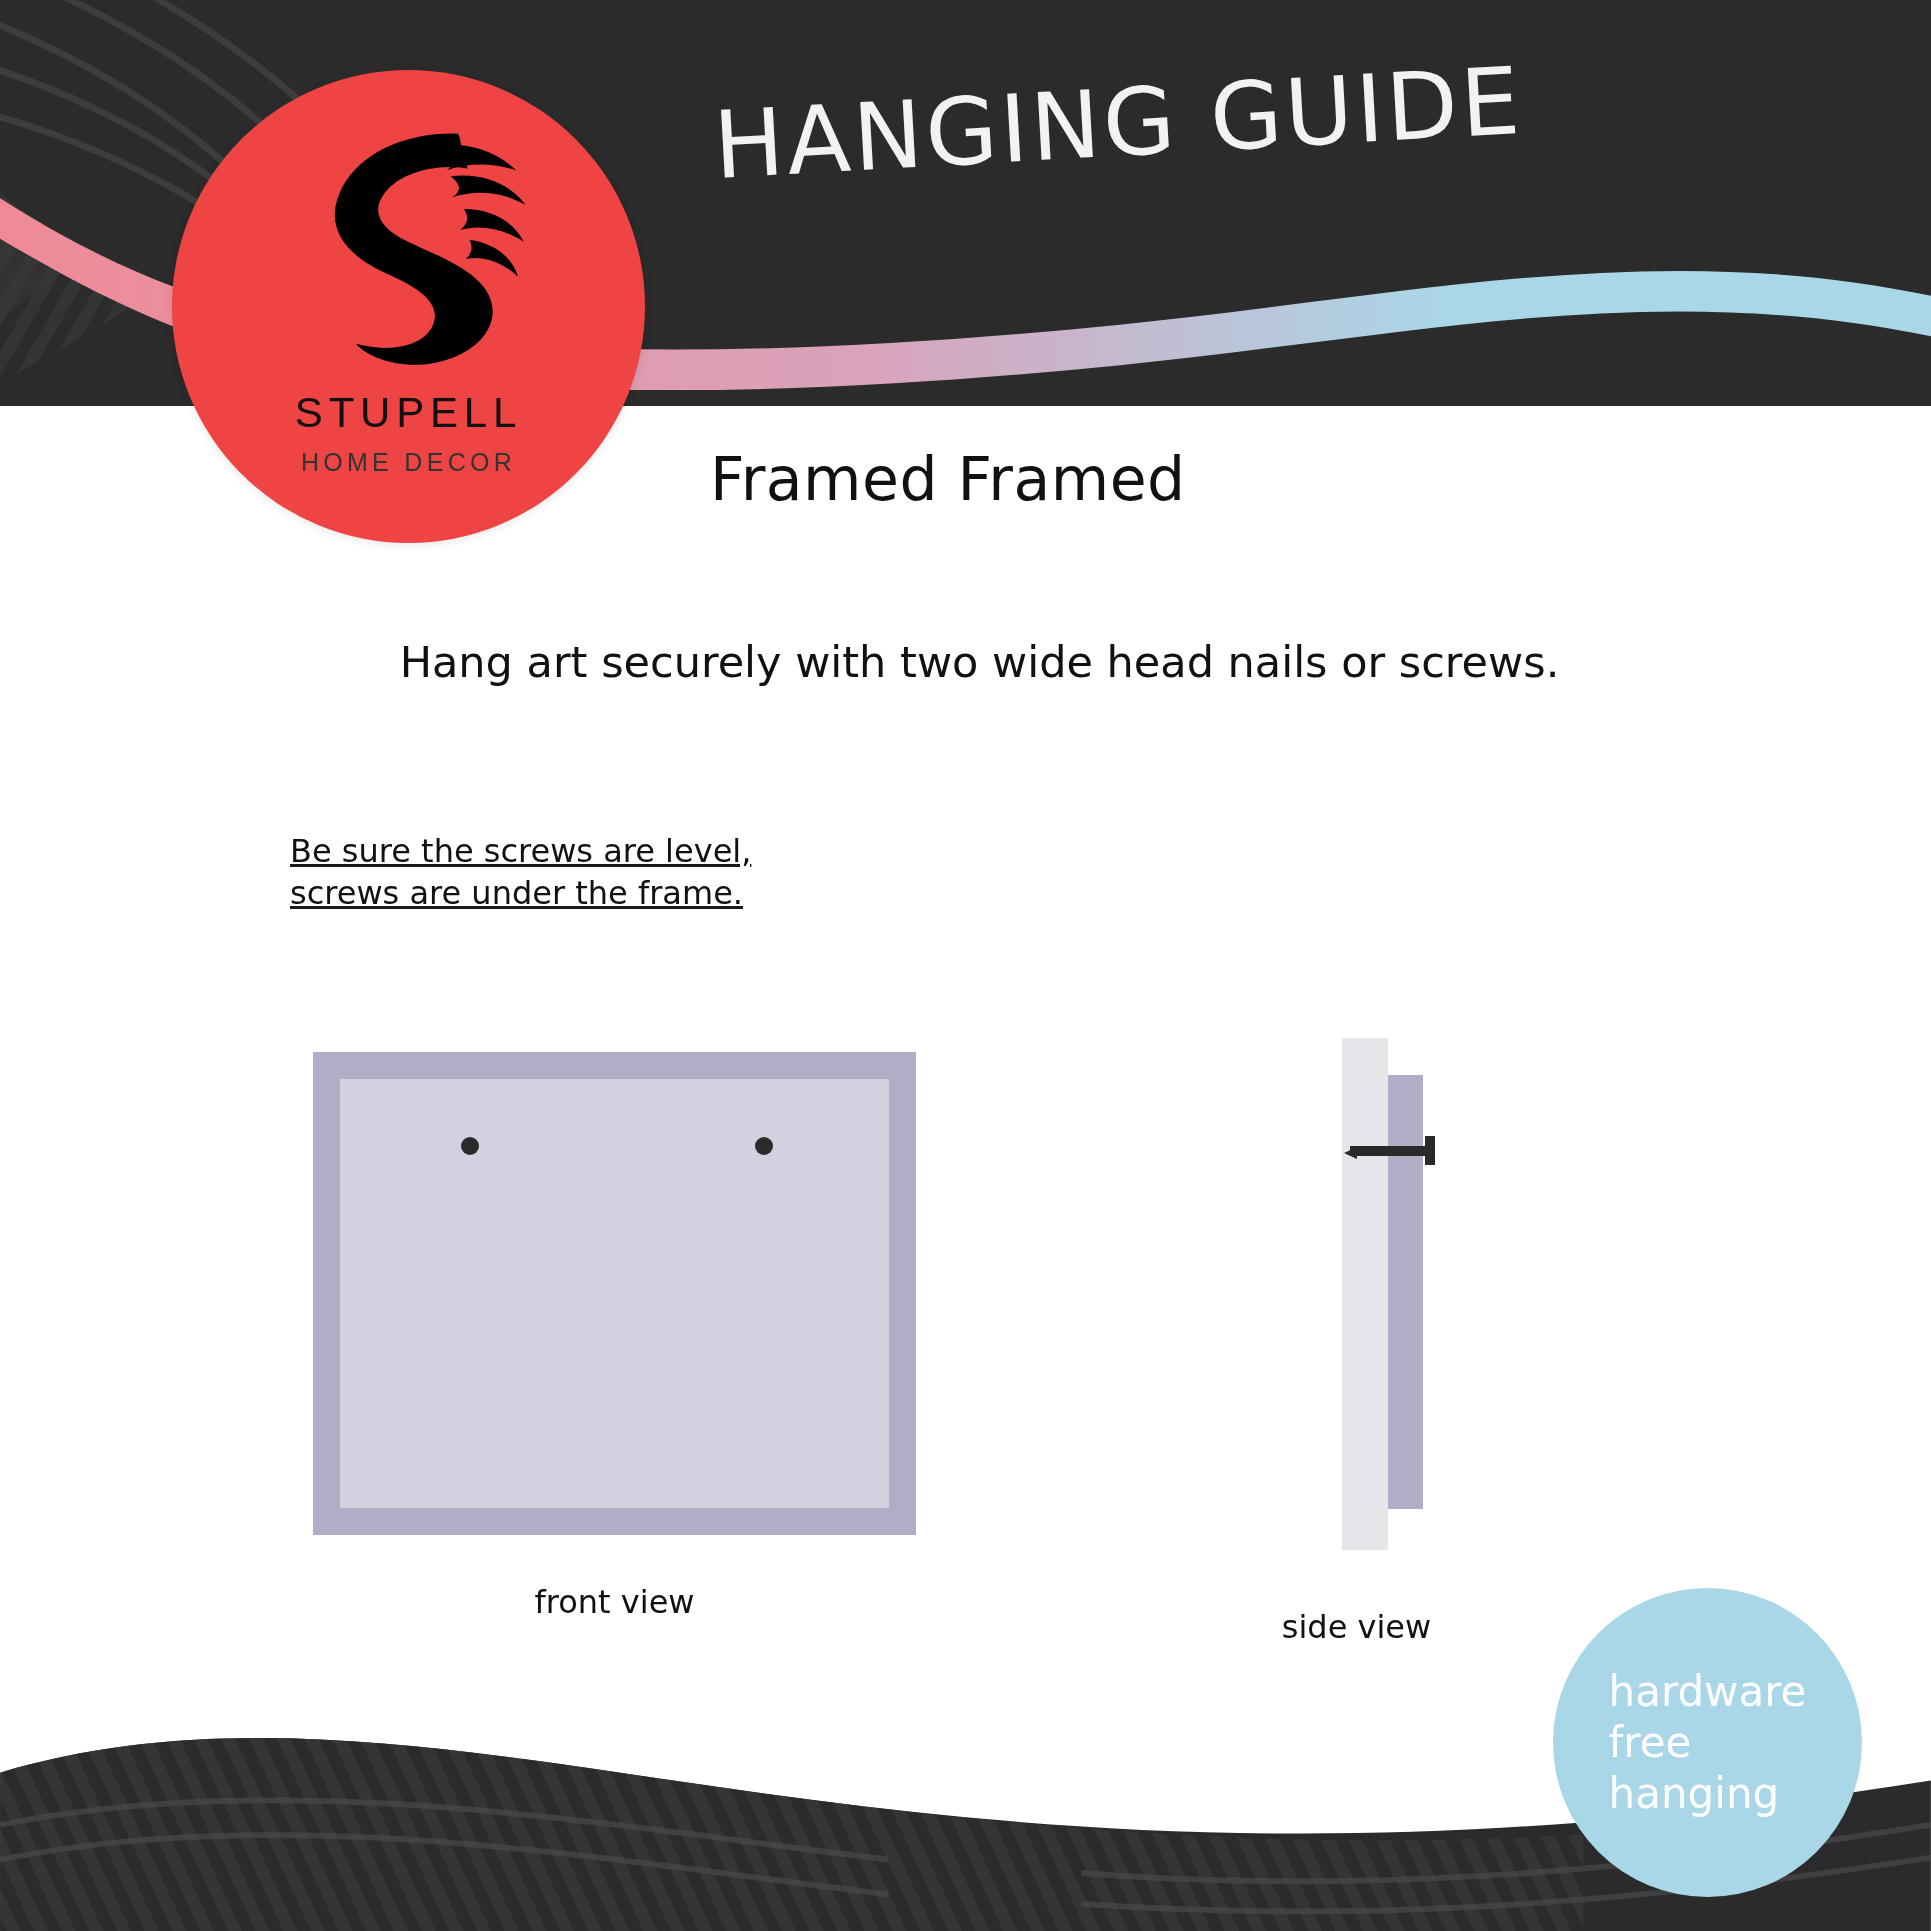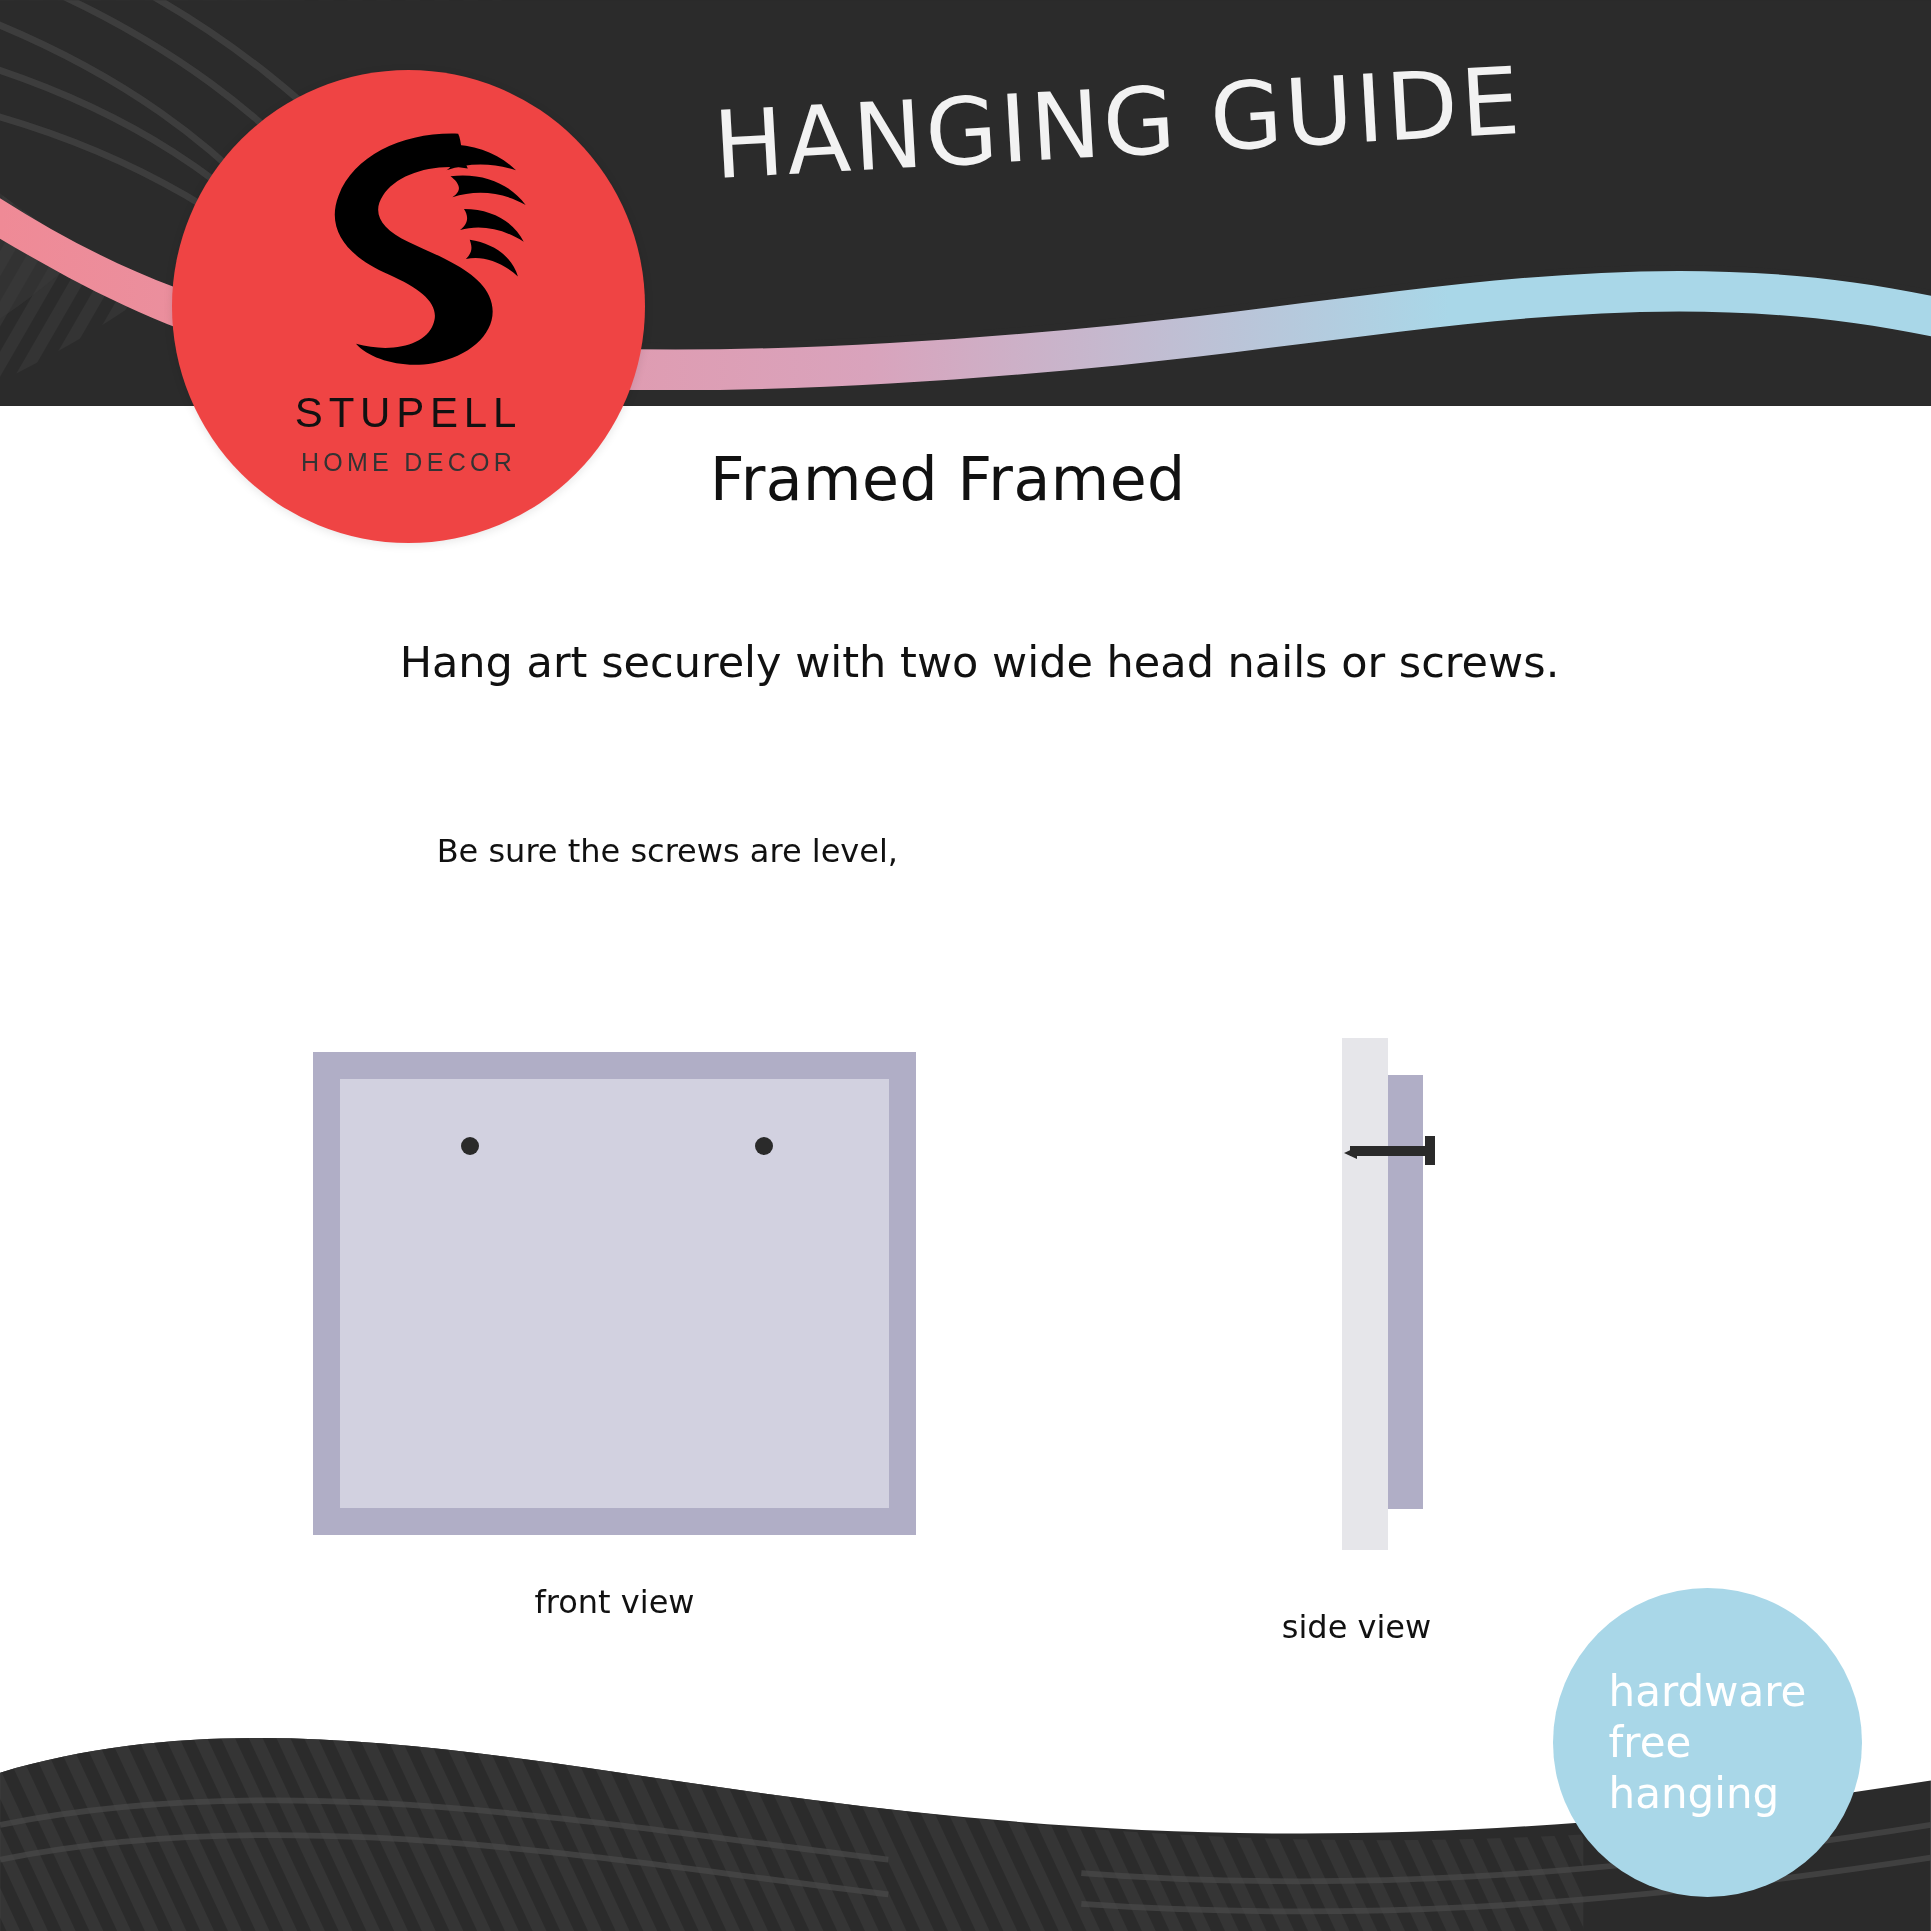--- a/index.html
+++ b/index.html
@@ -111,21 +111,22 @@
     top: 637px;
     text-align: center;
     font-size: 43px;
     color: #111;
     padding-left: 28px;
   }
 
   
   .col {
     position: absolute;
-    text-align: right;
+    text-align: left;
+    text-decoration: underline;
   }
   .col-left {
     left: 290px;
     top: 830px;
     width: 608px;
   }
   .col-right {
     left: 1110px;
     top: 830px;
     width: 521px;
@@ -317,20 +318,21 @@
   <div class="logo-sub">HOME DECOR</div>
 </div>
 
 <div class="product-type">Framed Framed</div>
 
 <div class="main-instruction">Hang art securely with two wide head nails or screws.</div>
 
 <div class="col col-left">
   <div class="col-caption">
     <div>Be sure the screws are level,</div>
+    <div>screws are under the frame.</div>
   </div>
 </div>
 
 <div class="front-view">
   <div class="inner">
     <div class="screw-dot left"></div>
     <div class="screw-dot right"></div>
   </div>
 </div>
 <div class="view-label label-front">front view</div>

